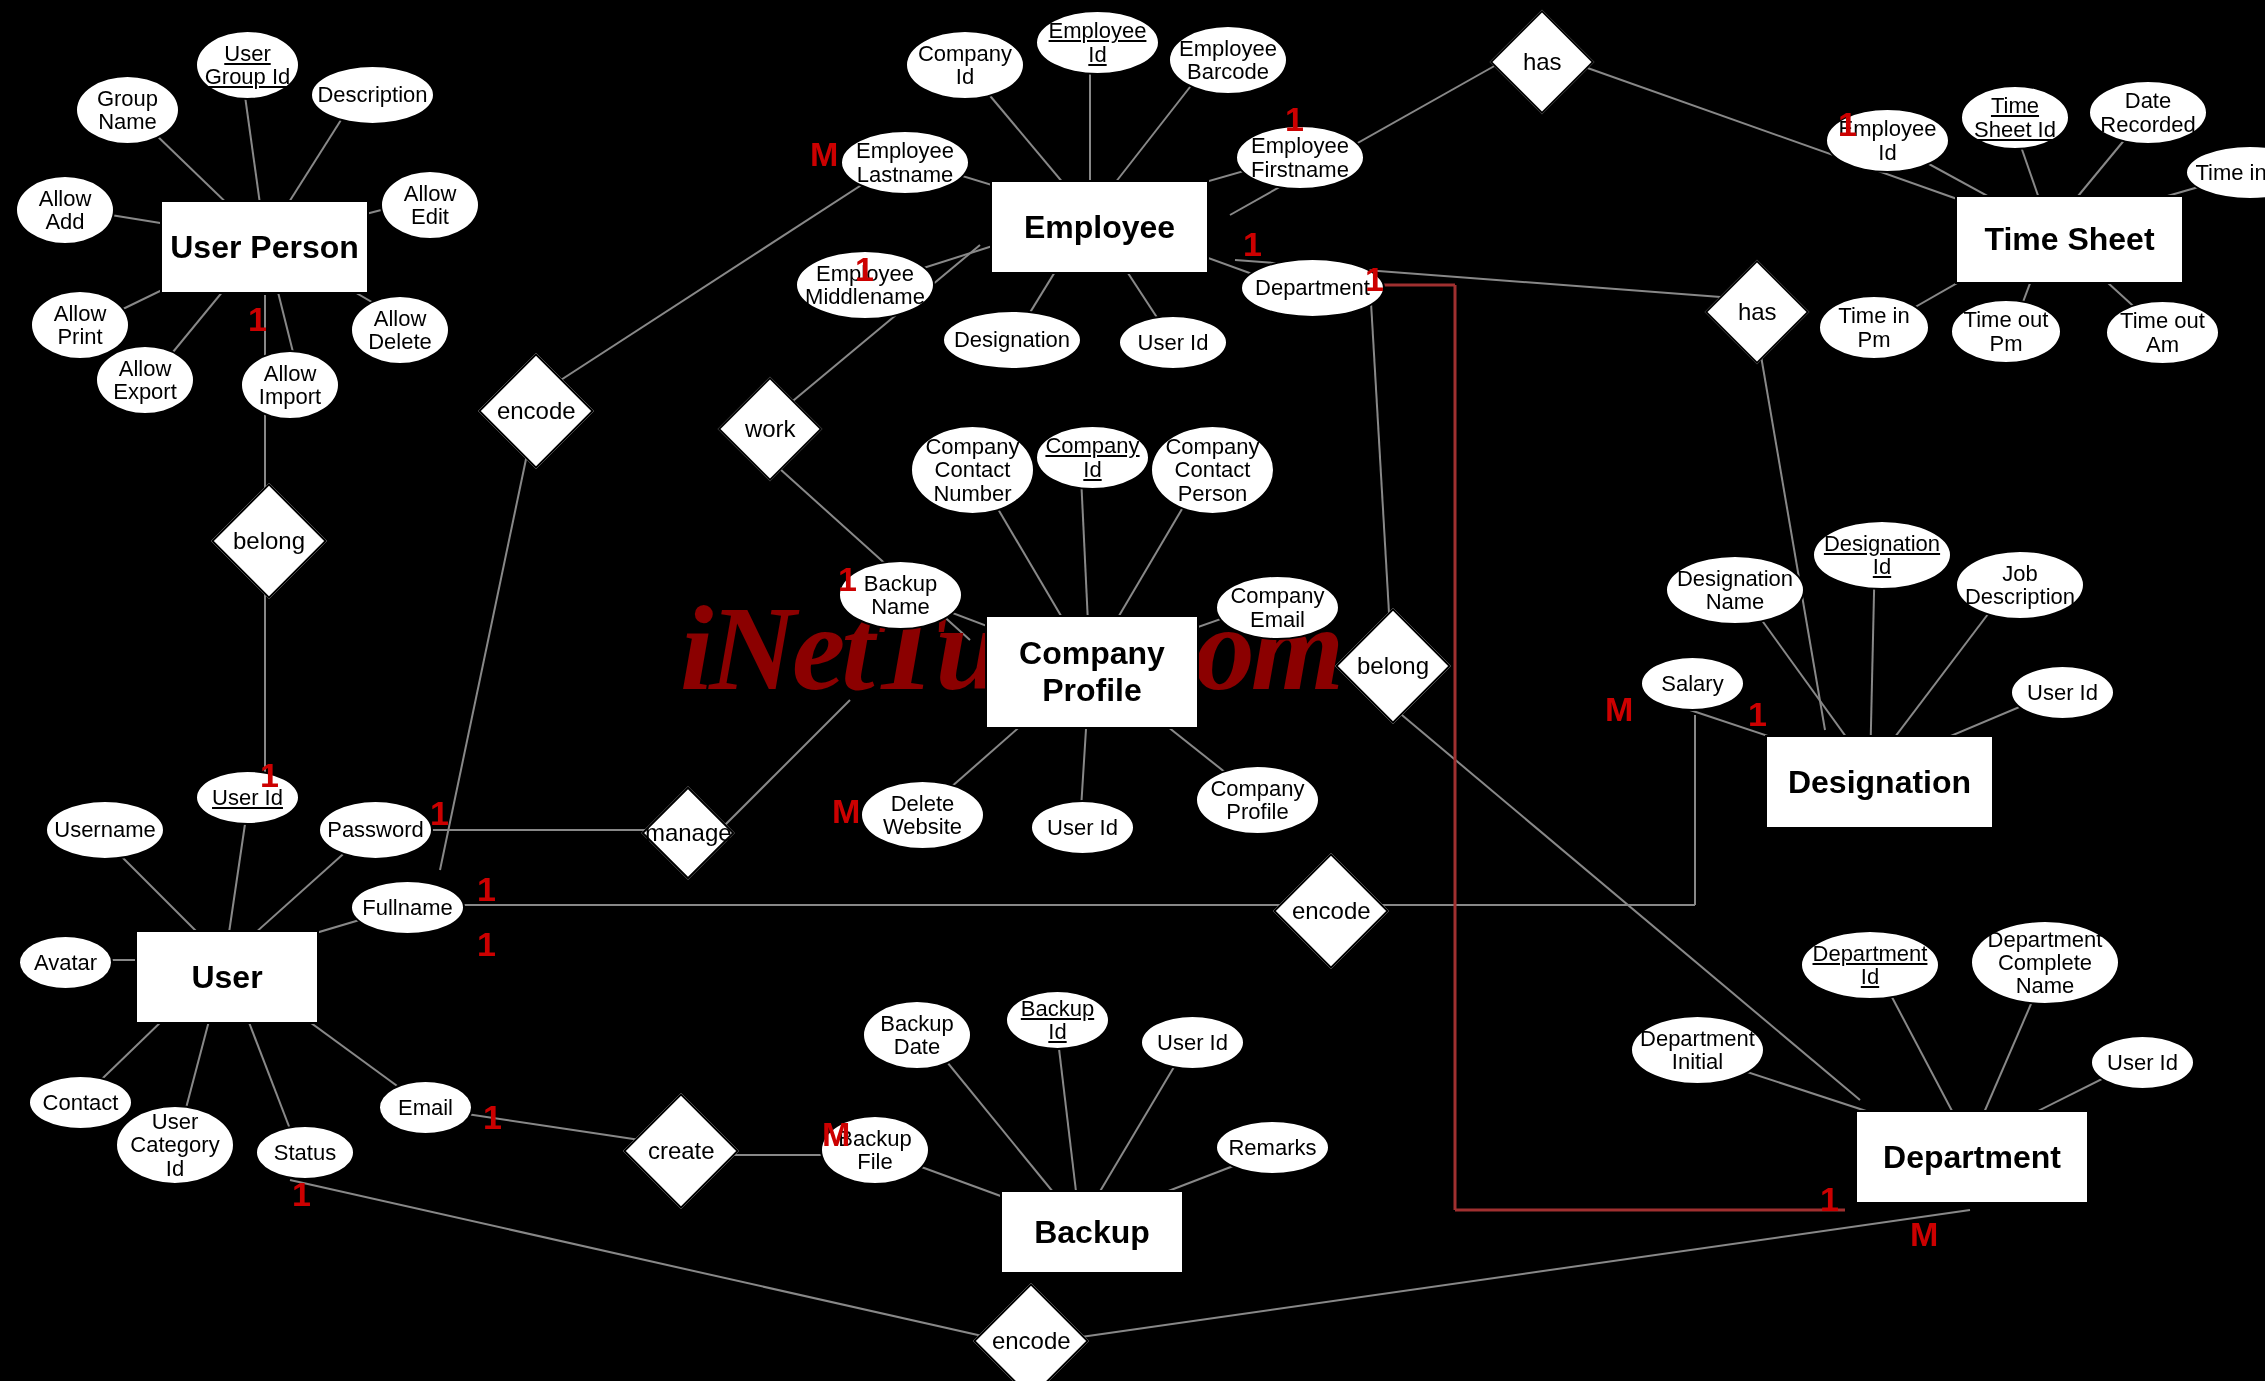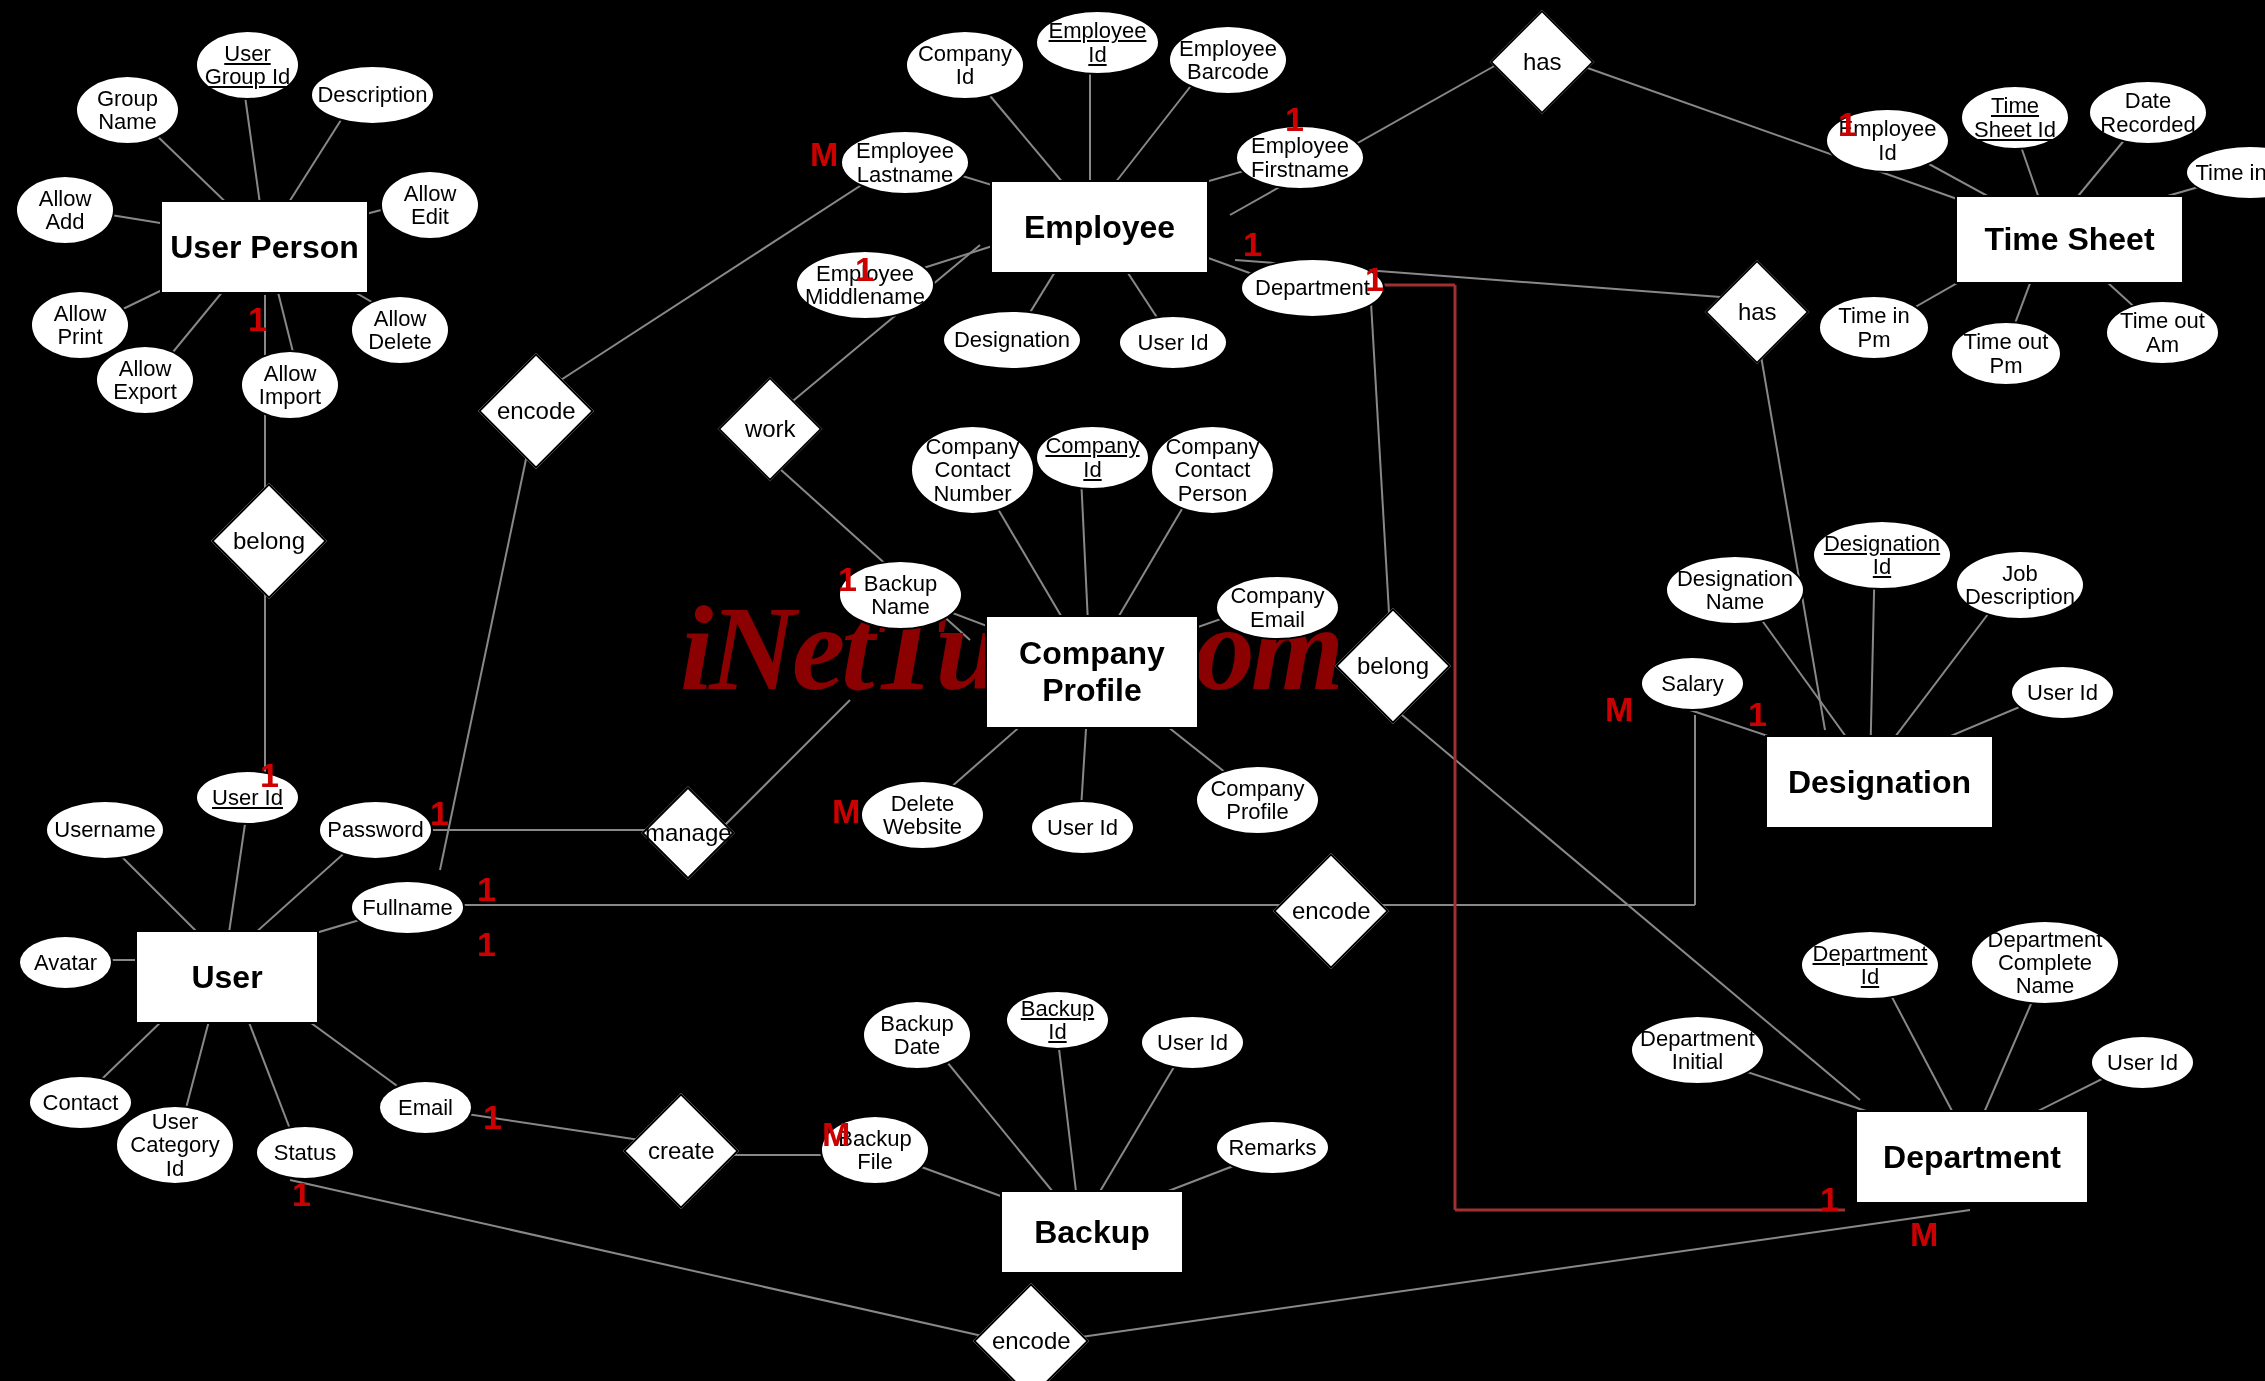--- a/index.html
+++ b/index.html
@@ -189,21 +189,21 @@
 <div class="attr pk" style="left:1005px;top:990px;width:105px;height:60px">Backup Id</div>
 <div class="attr" style="left:1140px;top:1015px;width:105px;height:55px">User Id</div>
 <div class="attr" style="left:820px;top:1115px;width:110px;height:70px">Backup File</div>
 <div class="attr" style="left:1215px;top:1120px;width:115px;height:55px">Remarks</div>
 
 <div class="attr" style="left:1825px;top:108px;width:125px;height:65px">Employee Id</div>
 <div class="attr pk" style="left:1960px;top:85px;width:110px;height:65px">Time Sheet Id</div>
 <div class="attr" style="left:2088px;top:80px;width:120px;height:65px">Date Recorded</div>
 <div class="attr" style="left:2185px;top:145px;width:130px;height:55px">Time in Am</div>
 <div class="attr" style="left:1818px;top:295px;width:112px;height:65px">Time in Pm</div>
-<div class="attr" style="left:1950px;top:321px;width:112px;height:65px">Time out Pm</div>
+<div class="attr" style="left:1950px;top:299px;width:112px;height:65px">Time out Pm</div>
 <div class="attr" style="left:2105px;top:300px;width:115px;height:65px">Time out Am</div>
 
 <div class="attr" style="left:1665px;top:555px;width:140px;height:70px">Designation Name</div>
 <div class="attr pk" style="left:1812px;top:520px;width:140px;height:70px">Designation Id</div>
 <div class="attr" style="left:1955px;top:550px;width:130px;height:70px">Job Description</div>
 <div class="attr" style="left:1640px;top:656px;width:105px;height:55px">Salary</div>
 <div class="attr" style="left:2010px;top:665px;width:105px;height:55px">User Id</div>
 
 <div class="attr pk" style="left:1800px;top:930px;width:140px;height:70px">Department Id</div>
 <div class="attr" style="left:1970px;top:920px;width:150px;height:85px">Department Complete Name</div>

